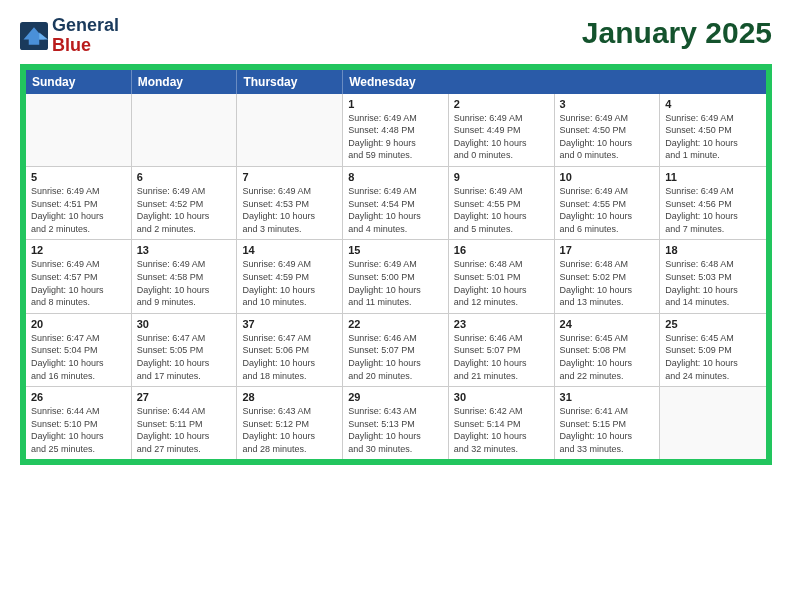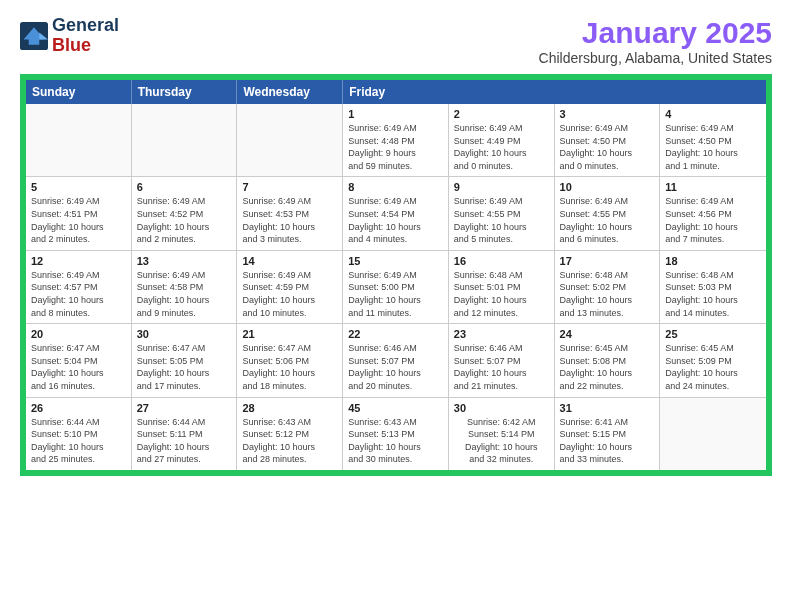--- a/index.html
+++ b/index.html
@@ -40,21 +40,21 @@
     .logo-icon {
       width: 28px;
       height: 28px;
     }
     .title-block {
       text-align: right;
     }
     .main-title {
       font-size: 30px;
       font-weight: bold;
-      color: #8b5cf6;
+      color: #14532d;
     }
     .subtitle {
       font-size: 14px;
       color: #444;
     }
     .calendar {
       flex: 1;
       display: flex;
       flex-direction: column;
       border: 6px solid #22c55e;
@@ -119,30 +119,29 @@
         <polygon points="16,6 28,20 22,20 22,26 10,26 10,20 4,20" fill="#4a90d9"></polygon>
         <polygon points="22,12 32,20 22,20" fill="#6ab0f0"></polygon>
       </svg>
       <div class="logo-text">
         <div>General</div>
         <div><span>Blue</span></div>
       </div>
     </div>
     <div class="title-block">
       <div class="main-title">January 2025</div>
-      <div class="subtitle">Childersburg, Alabama, United States</div>
     </div>
   </div>
 
   <div class="calendar">
     <div class="cal-header" id="cal-header-row">
         <div class="cal-header-cell">Sunday</div>
+        <div class="cal-header-cell">Monday</div>
         <div class="cal-header-cell">Thursday</div>
         <div class="cal-header-cell">Wednesday</div>
-        <div class="cal-header-cell">Friday</div>
       </div>
     <div class="cal-body" id="cal-body">
         <div class="cal-row">
           <div class="cal-cell empty"></div>
           <div class="cal-cell empty"></div>
           <div class="cal-cell empty"></div>
           <div class="cal-cell">
             <span class="day-num">1</span>
             <div class="day-info" style="white-space: pre-line;">Sunrise: 6:49 AM
 Sunset: 4:48 PM
@@ -282,21 +281,21 @@
 and 16 minutes.</div>
           </div>
           <div class="cal-cell">
             <span class="day-num">30</span>
             <div class="day-info" style="white-space: pre-line;">Sunrise: 6:47 AM
 Sunset: 5:05 PM
 Daylight: 10 hours
 and 17 minutes.</div>
           </div>
           <div class="cal-cell">
-            <span class="day-num">21</span>
+            <span class="day-num">37</span>
             <div class="day-info" style="white-space: pre-line;">Sunrise: 6:47 AM
 Sunset: 5:06 PM
 Daylight: 10 hours
 and 18 minutes.</div>
           </div>
           <div class="cal-cell">
             <span class="day-num">22</span>
             <div class="day-info" style="white-space: pre-line;">Sunrise: 6:46 AM
 Sunset: 5:07 PM
 Daylight: 10 hours
@@ -340,29 +339,29 @@
 and 27 minutes.</div>
           </div>
           <div class="cal-cell">
             <span class="day-num">28</span>
             <div class="day-info" style="white-space: pre-line;">Sunrise: 6:43 AM
 Sunset: 5:12 PM
 Daylight: 10 hours
 and 28 minutes.</div>
           </div>
           <div class="cal-cell">
-            <span class="day-num">45</span>
+            <span class="day-num">29</span>
             <div class="day-info" style="white-space: pre-line;">Sunrise: 6:43 AM
 Sunset: 5:13 PM
 Daylight: 10 hours
 and 30 minutes.</div>
           </div>
           <div class="cal-cell">
             <span class="day-num">30</span>
-            <div class="day-info" style="white-space: pre-line; text-align: center;">Sunrise: 6:42 AM
+            <div class="day-info" style="white-space: pre-line;">Sunrise: 6:42 AM
 Sunset: 5:14 PM
 Daylight: 10 hours
 and 32 minutes.</div>
           </div>
           <div class="cal-cell">
             <span class="day-num">31</span>
             <div class="day-info" style="white-space: pre-line;">Sunrise: 6:41 AM
 Sunset: 5:15 PM
 Daylight: 10 hours
 and 33 minutes.</div>

